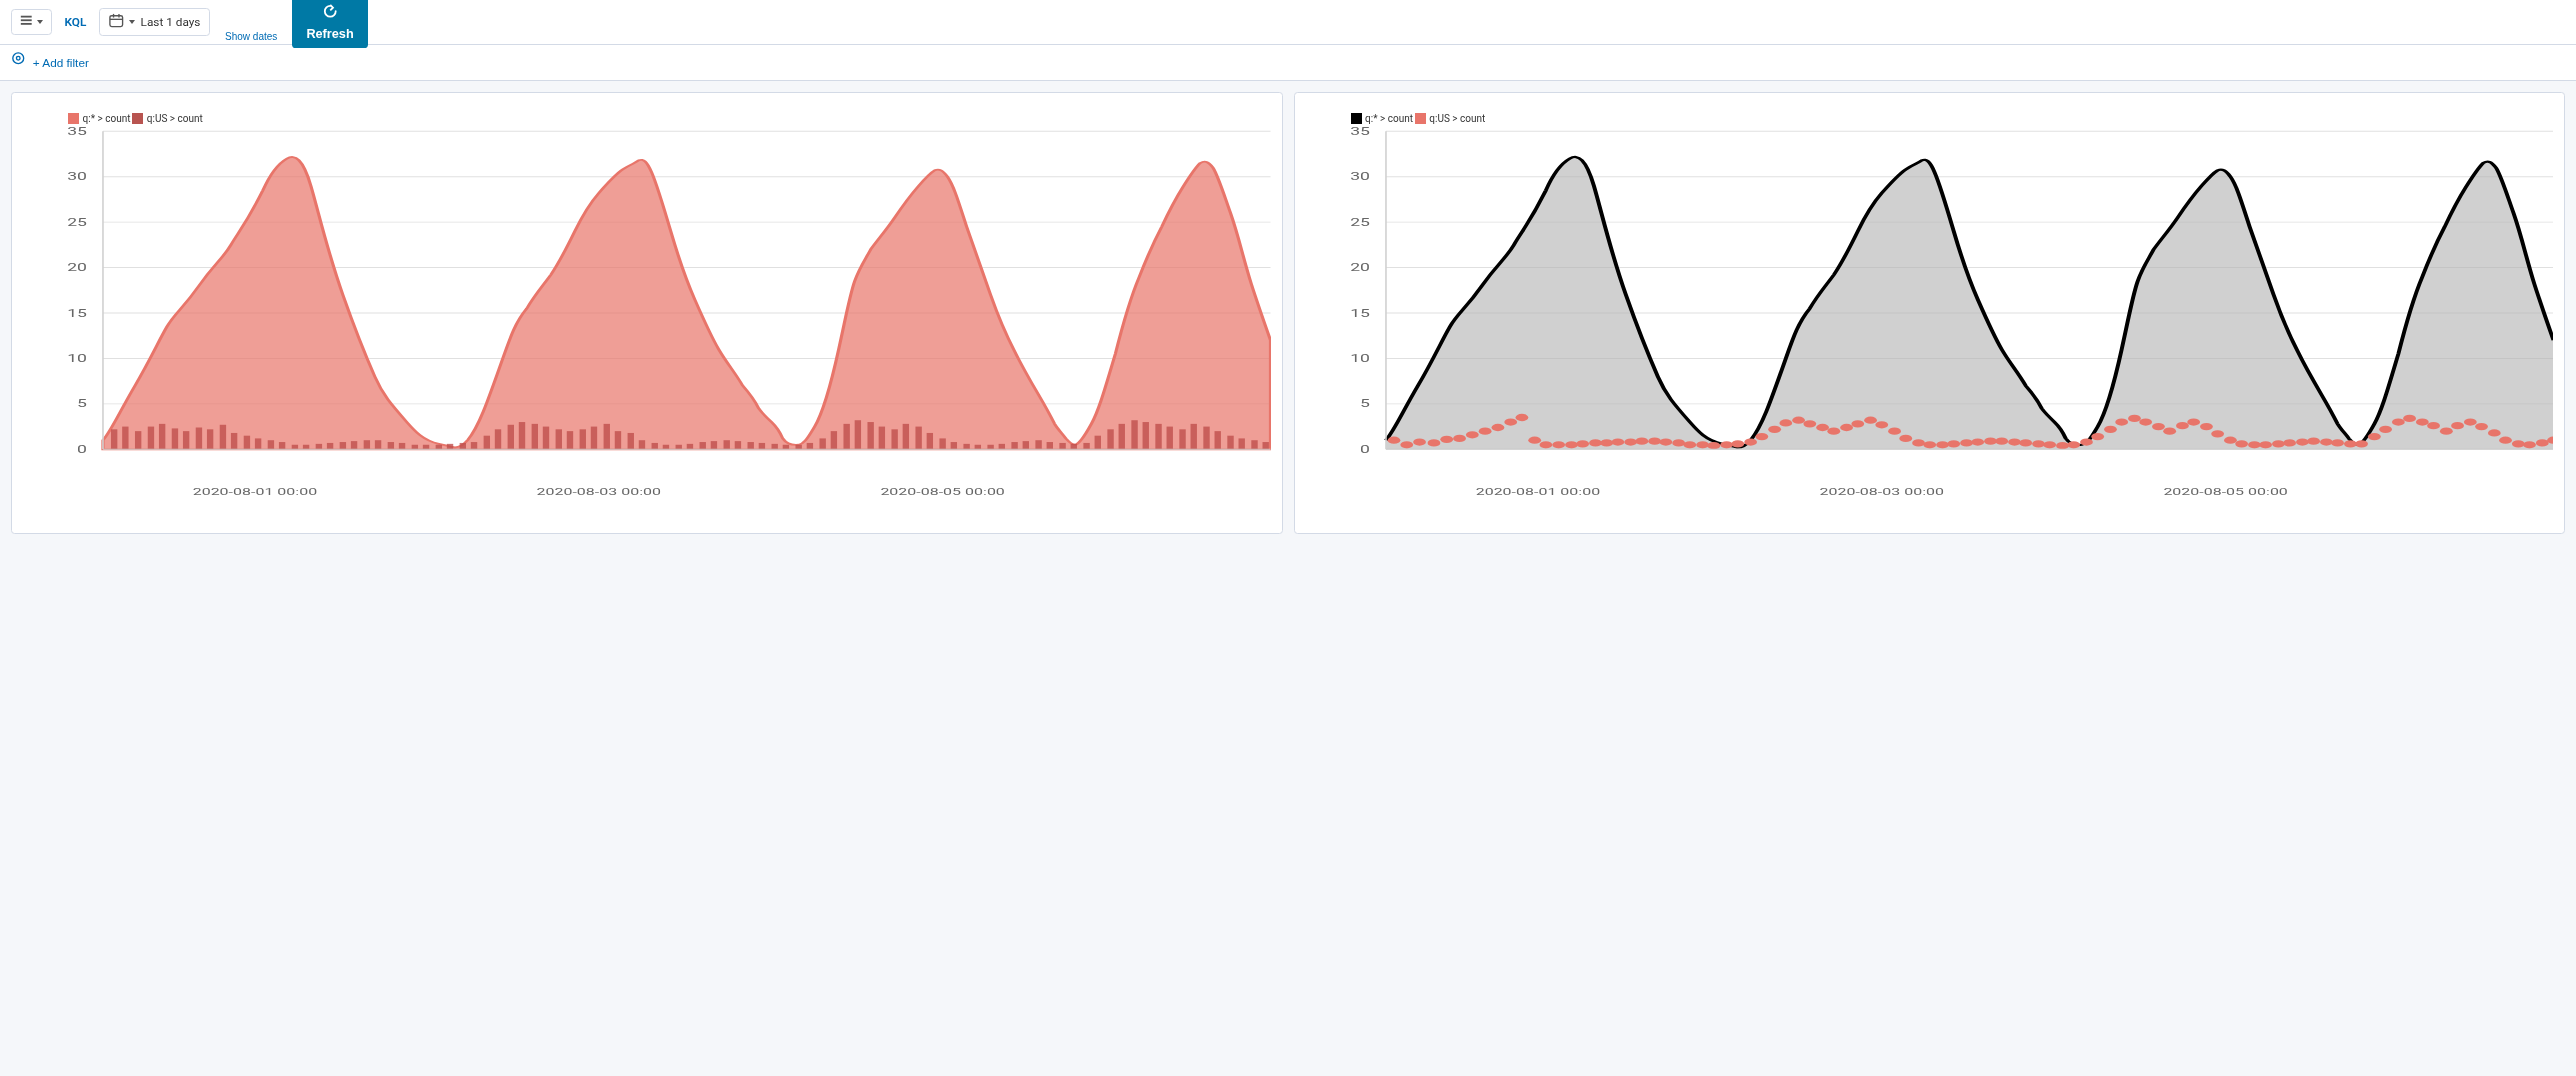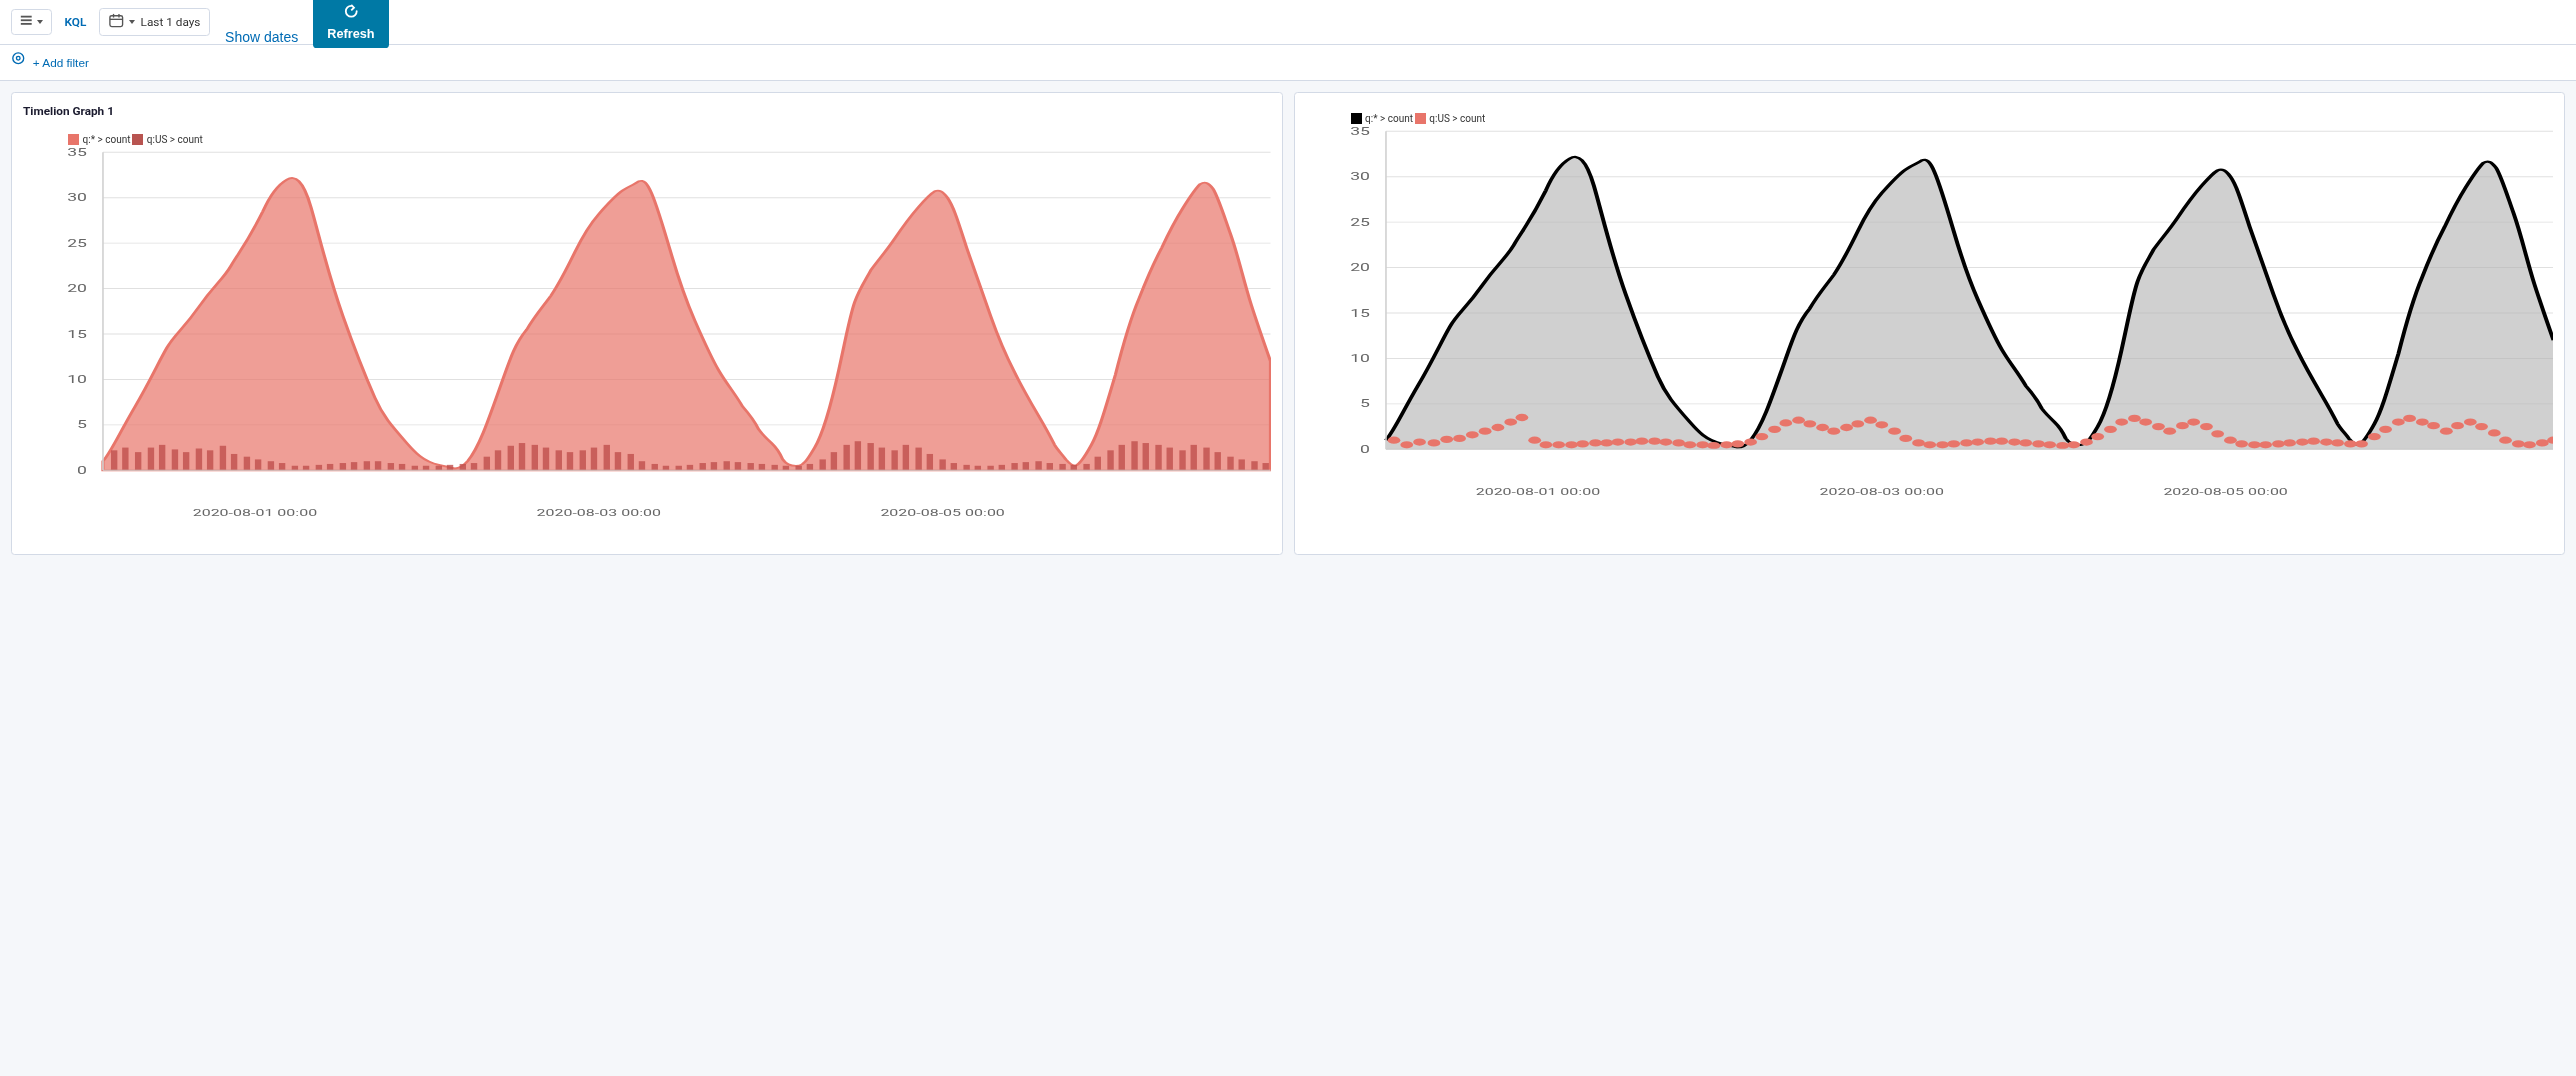--- a/index.html
+++ b/index.html
@@ -54,21 +54,21 @@
       border-radius: 3.6px;
       padding: 4.5px 9px;
       gap: 5.5px;
       cursor: pointer;
       background: #fff;
       font-size: 11.8px;
       color: #333;
     }
     .show-dates-btn {
       color: #006bb4;
-      font-size: 14px;
+      font-size: 10px;
       cursor: pointer;
       background: none;
       border: none;
       padding: 4.5px 7.3px;
       margin-top: 29px;
     }
     .refresh-btn {
       display: flex;
       align-items: center;
       gap: 5.5px;
@@ -203,21 +203,20 @@
       <circle cx="8" cy="8" r="6"></circle>
       <circle cx="8" cy="8" r="2"></circle>
     </svg>
   </span>
   <button class="add-filter">+ Add filter</button>
 </div>
 
 <div class="charts-area">
 
   <div class="chart-panel">
-    <div class="chart-title">Timelion Graph 1</div>
     <div class="chart-container">
       
       <div class="legend">
         <div class="legend-item">
           <span class="legend-color" style="background:#e8756a;"></span>
           <span>q:* &gt; count</span>
         </div>
         <div class="legend-item">
           <span class="legend-color" style="background:#b85450;"></span>
           <span>q:US &gt; count</span>

